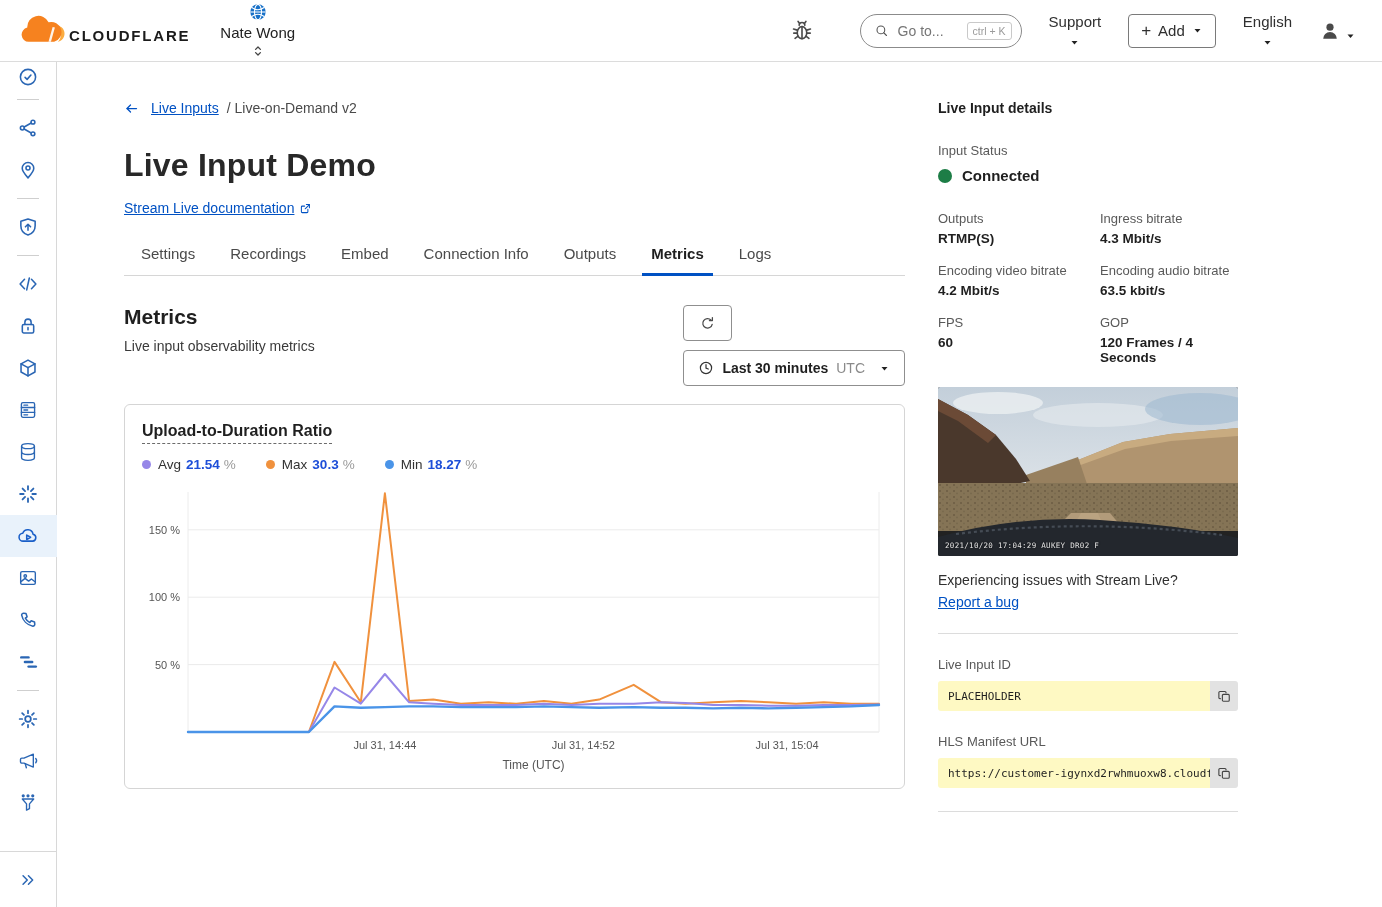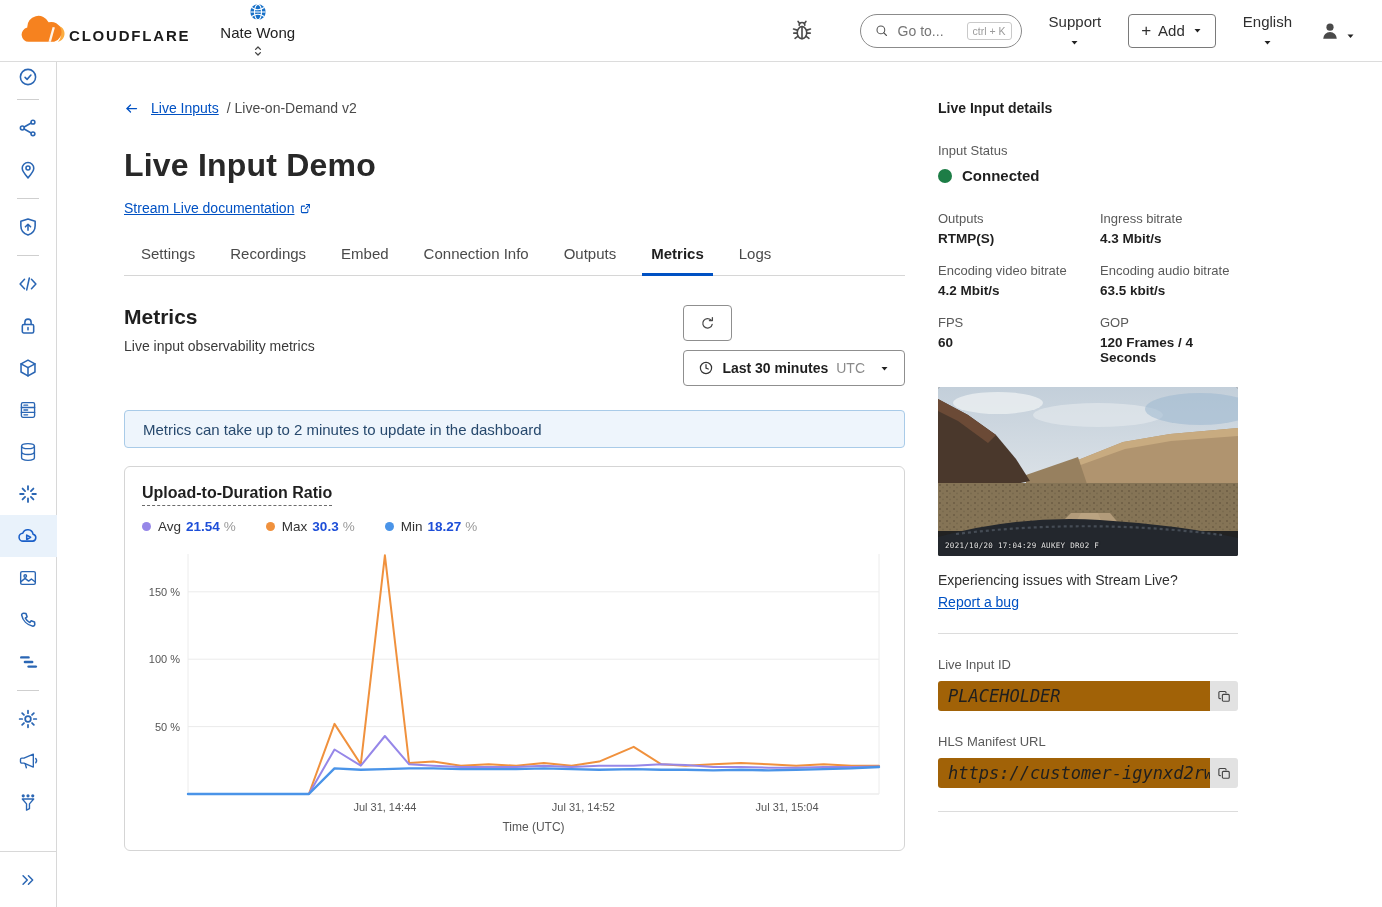--- a/index.html
+++ b/index.html
@@ -108,23 +108,23 @@
   .video{margin-top:22px;width:300px;height:169px;border-radius:2px;overflow:hidden;position:relative;background:#222;}
   .video svg{display:block;width:300px;height:169px;}
   .vid-ts{position:absolute;left:7px;bottom:6px;font-family:"DejaVu Sans Mono",monospace;font-size:7.5px;
     color:#e8e8e8;text-shadow:0 0 2px rgba(0,0,0,.9);letter-spacing:.3px;}
   .issues{margin-top:16px;font-size:14px;color:#2f2f2f;}
   .report{font-size:14px;margin-top:6px;}
   .report a{color:#0051c3;text-decoration:underline;}
   hr.divider{border:none;border-top:1px solid #dcdcdc;margin:23px 0 0;}
   .copy-label{margin-top:23px;}
   .copy-field{margin-top:9px;display:flex;height:30px;}
-  .copy-val{flex:1;background:#a16207;border-radius:3px 0 0 3px;display:flex;align-items:center;
-    padding:0 10px;font-family:"DejaVu Sans Mono",monospace;font-size:17px;color:#1f1f1f;
-    overflow:hidden;white-space:nowrap;font-style:italic;}
+  .copy-val{flex:1;background:#fef9c3;border-radius:3px 0 0 3px;display:flex;align-items:center;
+    padding:0 10px;font-family:"DejaVu Sans Mono",monospace;font-size:11px;color:#1f1f1f;
+    overflow:hidden;white-space:nowrap;}
   .copy-btn{width:28px;flex:none;background:#e2e2e2;border-radius:0 3px 3px 0;display:flex;
     align-items:center;justify-content:center;color:#444;cursor:pointer;}
   .copy-btn svg{width:15px;height:15px;}
 </style>
 </head>
 <body>
 
 <div class="header">
   <div class="logo">
     <svg width="52" height="34" viewBox="0 0 60 38">
@@ -460,21 +460,20 @@
           <span class="range-tz">UTC</span>
           <span class="caret">
               <svg viewBox="0 0 24 24" width="100%" height="100%">
                 <path d="M5.5 8.5h13L12 16.5z" fill="currentColor"></path>
               </svg>
             </span>
         </button>
       </div>
     </div>
 
-    <div class="banner">Metrics can take up to 2 minutes to update in the dashboard</div>
 
     <div class="chart-card">
       <span class="chart-title">Upload-to-Duration Ratio</span>
       <div class="legend">
         <span class="legend-item">
           <span class="legend-dot" style="background: rgb(150, 135, 232);"></span>
           <span>Avg</span>
             <b>21.54</b>
           <span class="pct">%</span>
         </span>

